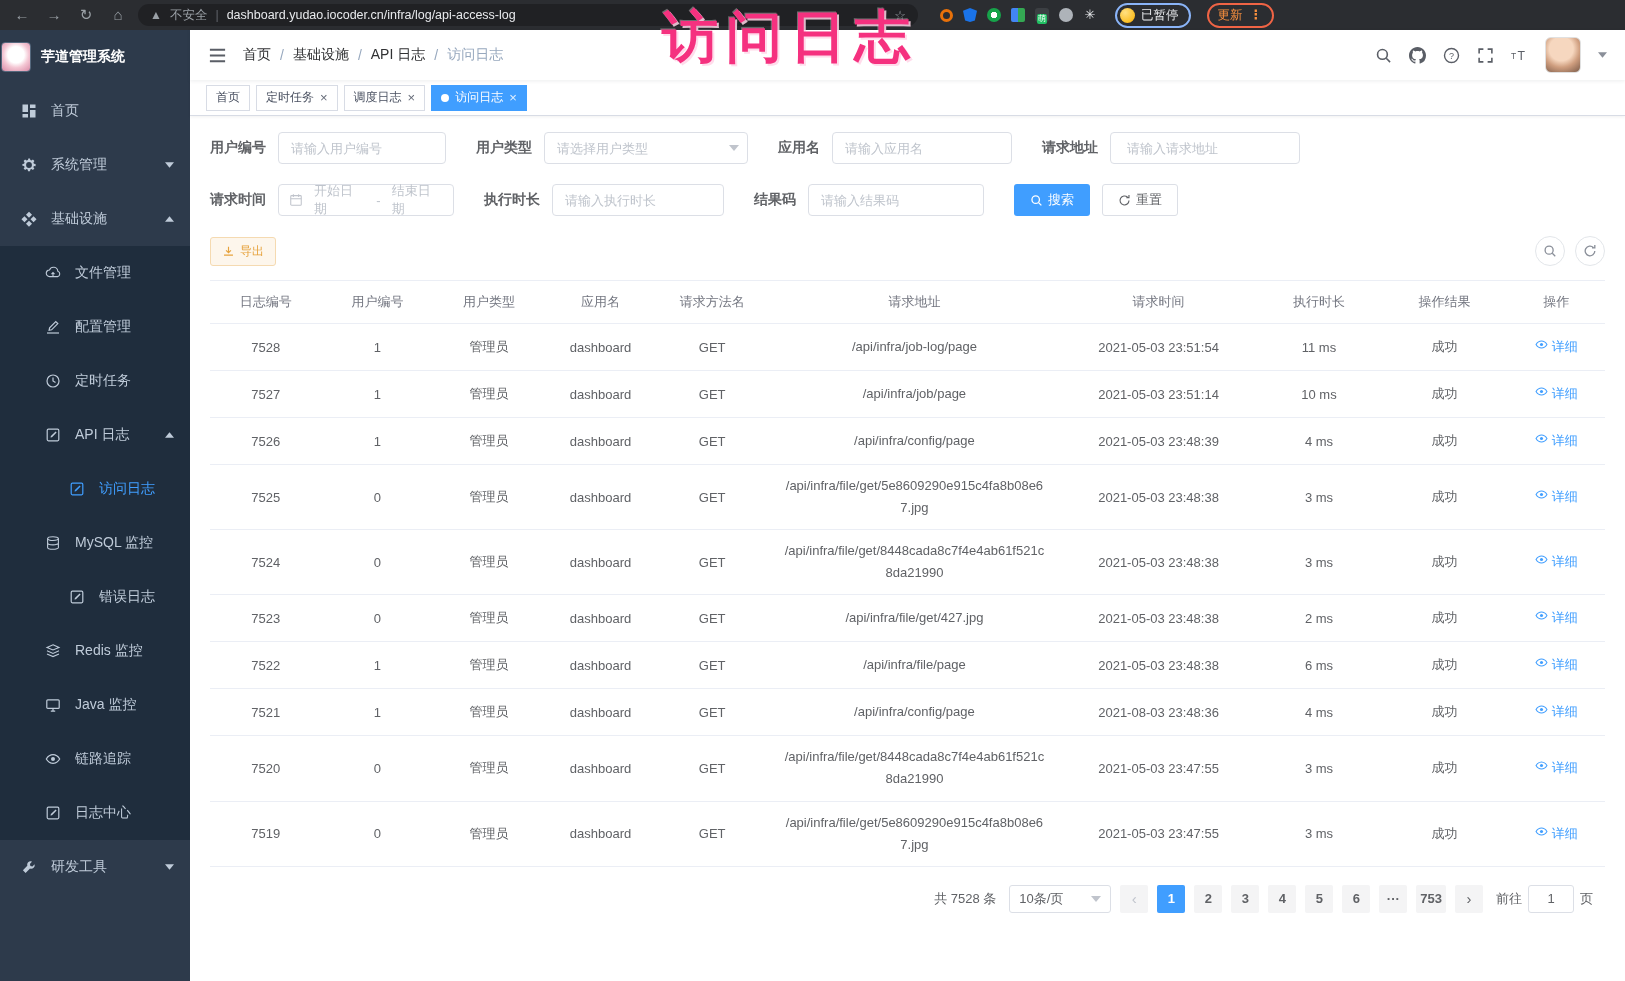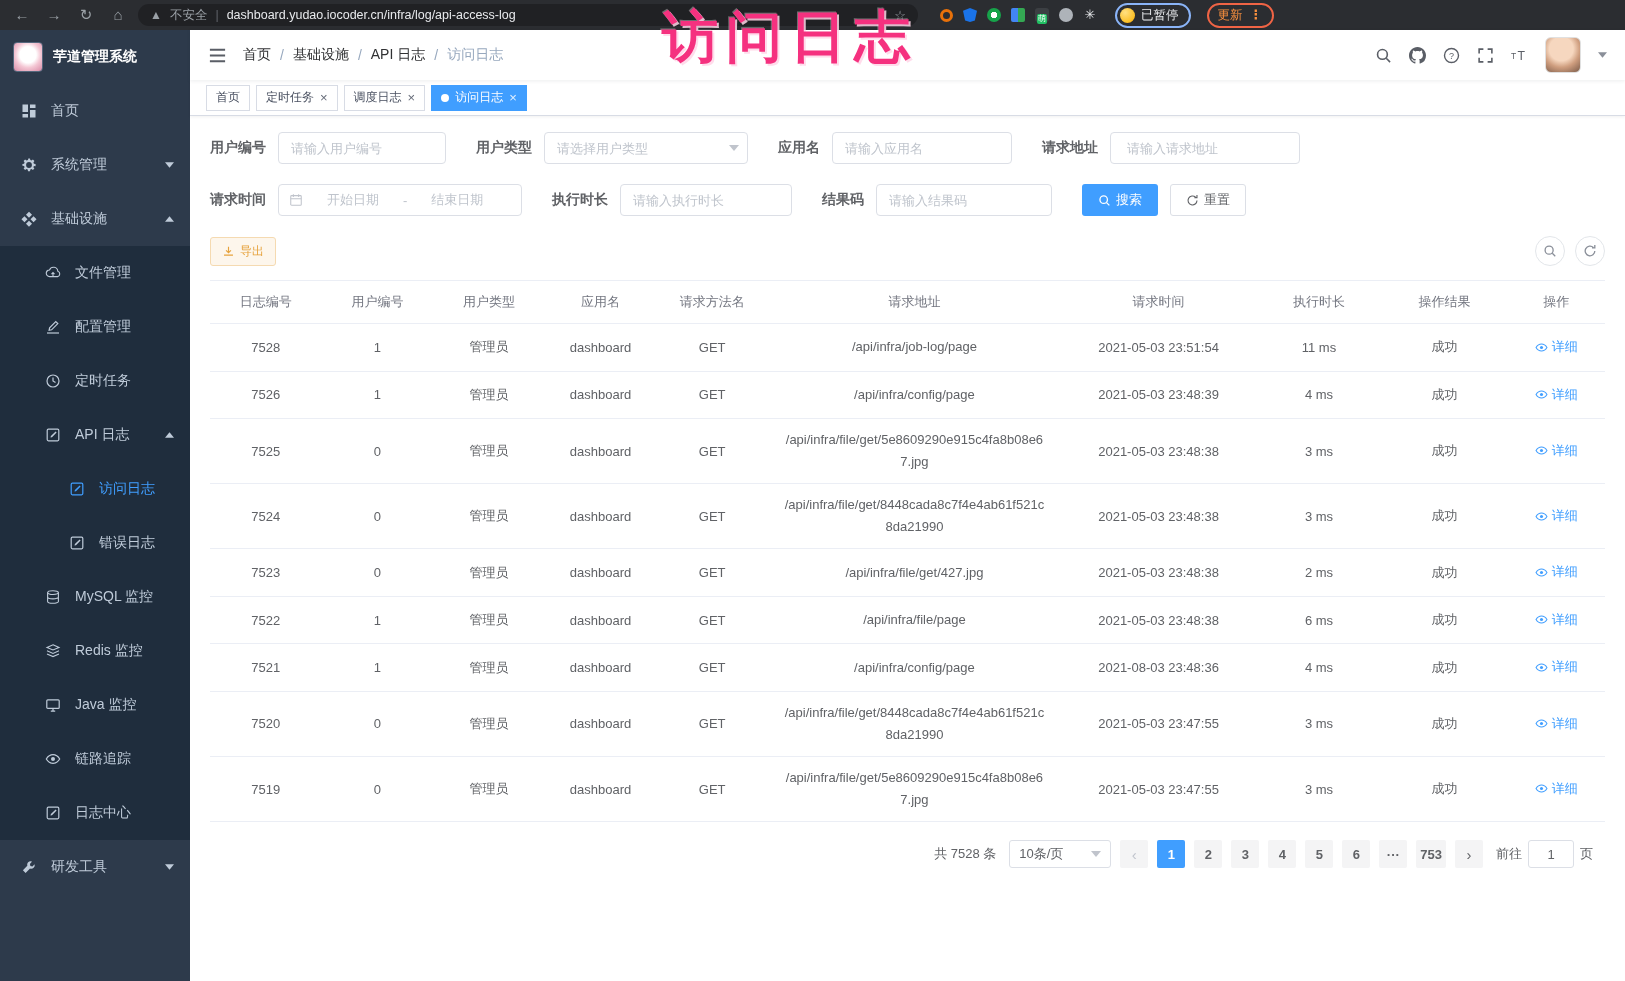--- a/index.html
+++ b/index.html
@@ -27,21 +27,21 @@
   .ext.flower { background:transparent; color:#e8eaed; font-size:13px; line-height:14px; text-align:center; }
   .paused-pill { display:flex; align-items:center; gap:6px; border:2px solid #8ab4f8; border-radius:14px; padding:2px 10px 2px 3px; margin-left:10px; cursor:pointer; }
   .emoji-face { width:15px; height:15px; border-radius:50%; background:radial-gradient(circle at 35% 30%,#ffe082,#fbbf24 70%,#d97706); }
   .paused-label { color:#e8eaed; font-size:12.5px; }
   .update-pill { display:flex; align-items:flex-start; gap:7px; border:2px solid #f06445; border-radius:14px; padding:2px 9px; margin-left:8px; cursor:pointer; }
   .update-label { color:#fa903e; font-size:12.5px; }
   .kebab { color:#fa903e; font-size:13px; font-weight:700; }
 
   
   .sidebar { position:absolute; left:0; top:30px; width:190px; height:951px; background:#2d3a4b; }
-  .logo-row { height:54px; display:flex; align-items:center; gap:10px; padding:0 13px; cursor:pointer; }
+  .logo-row { height:54px; display:flex; align-items:center; gap:10px; padding:0 1px; cursor:pointer; }
   .logo-img { width:30px; height:30px; border-radius:4px; background:radial-gradient(circle at 50% 42%,#fff 0 38%,#f4c7d4 60%,#d98aa6); border:1px solid #55687d; }
   .logo-title { color:#fff; font-weight:700; font-size:14px; white-space:nowrap; }
   .menu-item { height:54px; display:flex; align-items:center; font-size:14px; color:#bfcbd9; cursor:pointer; }
   .menu-item.lvl1 { padding:0 16px 0 20px; background:#2d3a4b; }
   .menu-item.lvl2 { padding:0 16px 0 44px; background:#1f2d3d; }
   .menu-item.lvl3 { padding:0 16px 0 68px; background:#1f2d3d; }
   .menu-item.active { color:#409eff; }
   .mi-icon { width:17px; height:17px; margin-right:14px; display:inline-flex; align-items:center; justify-content:center; flex:none; }
   .mi-icon svg { width:16px; height:16px; }
   .mi-label { flex:1; white-space:nowrap; }
@@ -74,40 +74,40 @@
 
   .content { padding:16px 20px 0 20px; }
   .filter-row { display:flex; align-items:center; margin-bottom:20px; }
   .f-group { display:flex; align-items:center; margin-right:30px; }
   .f-label { font-size:14px; font-weight:700; color:#606266; margin-right:12px; white-space:nowrap; }
   input.f-input { height:32px; border:1px solid #dcdfe6; border-radius:4px; padding:0 12px; font-size:13px; color:#606266; outline:none; font-family:inherit; }
   input.f-input::placeholder { color:#bfc4cc; }
   .select-box { position:relative; display:flex; align-items:center; }
   .select-box .sel-caret { position:absolute; right:9px; color:#c0c4cc; display:flex; }
   .select-box .sel-caret svg { width:10px; height:6px; }
-  .date-range { width:244px; height:32px; border:1px solid #dcdfe6; border-radius:4px; display:flex; align-items:center; gap:24px; padding:8px 10px; color:#bfc4cc; font-size:13px; cursor:pointer; }
+  .date-range { width:176px; height:32px; border:1px solid #dcdfe6; border-radius:4px; display:flex; align-items:center; gap:11px; padding:8px 10px; color:#bfc4cc; font-size:13px; cursor:pointer; }
   .date-range .cal { display:flex; color:#c0c4cc; }
   .date-range .cal svg { width:14px; height:14px; }
   .btn { height:32px; border-radius:3px; padding:0 15px; font-size:13px; display:inline-flex; align-items:center; gap:5px; border:1px solid transparent; cursor:pointer; font-family:inherit; }
   .btn svg { width:13px; height:13px; }
   .btn-primary { background:#409eff; color:#fff; }
   .btn-default { background:#fff; border-color:#dcdfe6; color:#606266; }
   .btn-export { background:#fdf6ec; border-color:#f5dab1; color:#e6a23c; height:29px; font-size:12px; padding:0 11px; }
 
   .toolbar-row { display:flex; align-items:center; margin-bottom:14px; }
   .right-tools { margin-left:auto; display:flex; gap:10px; }
   .circle-btn { width:30px; height:30px; border-radius:50%; border:1px solid #e3e6ea; background:#fff; color:#8a8f99; display:flex; align-items:center; justify-content:center; cursor:pointer; }
   .circle-btn svg { width:14px; height:14px; }
 
   table.log-table { width:100%; border-collapse:collapse; font-size:13px; color:#606266; table-layout:fixed; }
   .log-table thead th { padding:12px 4px; font-weight:400; color:#737680; border-top:1px solid #ebeef5; border-bottom:1px solid #ebeef5; text-align:center; }
   .log-table tbody td { padding:14px 4px; text-align:center; border-bottom:1px solid #ebeef5; }
   .url-cell { word-break:break-all; line-height:1.7; padding:10px 14px !important; }
   .nowrap { white-space:nowrap; }
-  .detail-link { color:#409eff; display:inline-flex; align-items:center; gap:4px; cursor:pointer; }
+  .detail-link { color:#409eff; display:inline-flex; gap:4px; cursor:pointer; }
   .detail-link svg { width:13px; height:13px; }
 
   .pagination { display:flex; justify-content:flex-end; align-items:center; gap:9px; padding:18px 12px 0 0; font-size:13px; color:#606266; }
   .total-text { margin-right:4px;margin-left:6px; }
   .page-size-box { width:102px; height:28px; border:1px solid #dcdfe6; border-radius:3px; display:flex; align-items:center; justify-content:space-between; padding:0 9px; color:#606266; cursor:pointer; background:#fff; }
   .page-size-box svg { width:10px; height:6px; color:#c0c4cc; }
   .pager-btn { min-width:28px; height:28px; border-radius:2px; background:#f4f4f5; color:#606266; display:flex; align-items:center; justify-content:center; font-weight:700; cursor:pointer; padding:0 4px; }
   .pager-btn.active { background:#409eff; color:#fff; }
   .pager-btn.arrow-prev { color:#c0c4cc; font-weight:400; font-size:15px; }
   .pager-btn.arrow-next { color:#606266; font-weight:400; font-size:15px; }
@@ -236,37 +236,37 @@
       </div>
       <div class="menu-item lvl3 active">
         <span class="mi-icon">
           <svg viewBox="0 0 16 16">
             <rect x="2.2" y="2.2" width="11.6" height="11.6" rx="1.2" fill="none" stroke="currentColor" stroke-width="1.2"></rect>
             <path d="M10.6 4.6l1 1L7 10.2l-1.5.4.4-1.5 4.7-4.5z" fill="currentColor"></path>
           </svg>
         </span>
         <span class="mi-label">访问日志</span>
       </div>
+      <div class="menu-item lvl2">
+        <span class="mi-icon">
+          <svg viewBox="0 0 16 16">
+            <ellipse cx="8" cy="3.6" rx="5.4" ry="1.9" fill="none" stroke="currentColor" stroke-width="1.1"></ellipse>
+            <path d="M2.6 3.6v8.8c0 1 2.4 1.9 5.4 1.9s5.4-.9 5.4-1.9V3.6M2.6 8c0 1 2.4 1.9 5.4 1.9S13.4 9 13.4 8" fill="none" stroke="currentColor" stroke-width="1.1"></path>
+          </svg>
+        </span>
+        <span class="mi-label">MySQL 监控</span>
+      </div>
       <div class="menu-item lvl3">
         <span class="mi-icon">
           <svg viewBox="0 0 16 16">
             <rect x="2.2" y="2.2" width="11.6" height="11.6" rx="1.2" fill="none" stroke="currentColor" stroke-width="1.2"></rect>
             <path d="M10.6 4.6l1 1L7 10.2l-1.5.4.4-1.5 4.7-4.5z" fill="currentColor"></path>
           </svg>
         </span>
         <span class="mi-label">错误日志</span>
-      </div>
-      <div class="menu-item lvl2">
-        <span class="mi-icon">
-          <svg viewBox="0 0 16 16">
-            <ellipse cx="8" cy="3.6" rx="5.4" ry="1.9" fill="none" stroke="currentColor" stroke-width="1.1"></ellipse>
-            <path d="M2.6 3.6v8.8c0 1 2.4 1.9 5.4 1.9s5.4-.9 5.4-1.9V3.6M2.6 8c0 1 2.4 1.9 5.4 1.9S13.4 9 13.4 8" fill="none" stroke="currentColor" stroke-width="1.1"></path>
-          </svg>
-        </span>
-        <span class="mi-label">MySQL 监控</span>
       </div>
       <div class="menu-item lvl2">
         <span class="mi-icon">
           <svg viewBox="0 0 16 16">
             <path d="M8 1.8l6 2.6-6 2.6-6-2.6 6-2.6zM2 7.8l6 2.6 6-2.6M2 11l6 2.6 6-2.6" fill="none" stroke="currentColor" stroke-width="1.1"></path>
           </svg>
         </span>
         <span class="mi-label">Redis 监控</span>
       </div>
       <div class="menu-item lvl2">
@@ -514,20 +514,38 @@
             <td>成功</td>
             <td><span class="detail-link">
                 <svg viewBox="0 0 16 16">
                   <path d="M1.3 8S3.9 3.7 8 3.7 14.7 8 14.7 8 12.1 12.3 8 12.3 1.3 8 1.3 8z" fill="none" stroke="currentColor" stroke-width="1.3"></path>
                   <circle cx="8" cy="8" r="1.9" fill="currentColor"></circle>
                 </svg>
                 <span>详细</span>
               </span></td>
           </tr>
           <tr>
+            <td>7527</td>
+            <td>1</td>
+            <td>管理员</td>
+            <td>dashboard</td>
+            <td>GET</td>
+            <td class="url-cell">/api/infra/job/page</td>
+            <td class="nowrap">2021-05-03 23:51:14</td>
+            <td class="nowrap">10 ms</td>
+            <td>成功</td>
+            <td><span class="detail-link">
+                <svg viewBox="0 0 16 16">
+                  <path d="M1.3 8S3.9 3.7 8 3.7 14.7 8 14.7 8 12.1 12.3 8 12.3 1.3 8 1.3 8z" fill="none" stroke="currentColor" stroke-width="1.3"></path>
+                  <circle cx="8" cy="8" r="1.9" fill="currentColor"></circle>
+                </svg>
+                <span>详细</span>
+              </span></td>
+          </tr>
+          <tr>
             <td>7526</td>
             <td>1</td>
             <td>管理员</td>
             <td>dashboard</td>
             <td>GET</td>
             <td class="url-cell">/api/infra/config/page</td>
             <td class="nowrap">2021-05-03 23:48:39</td>
             <td class="nowrap">4 ms</td>
             <td>成功</td>
             <td><span class="detail-link">

